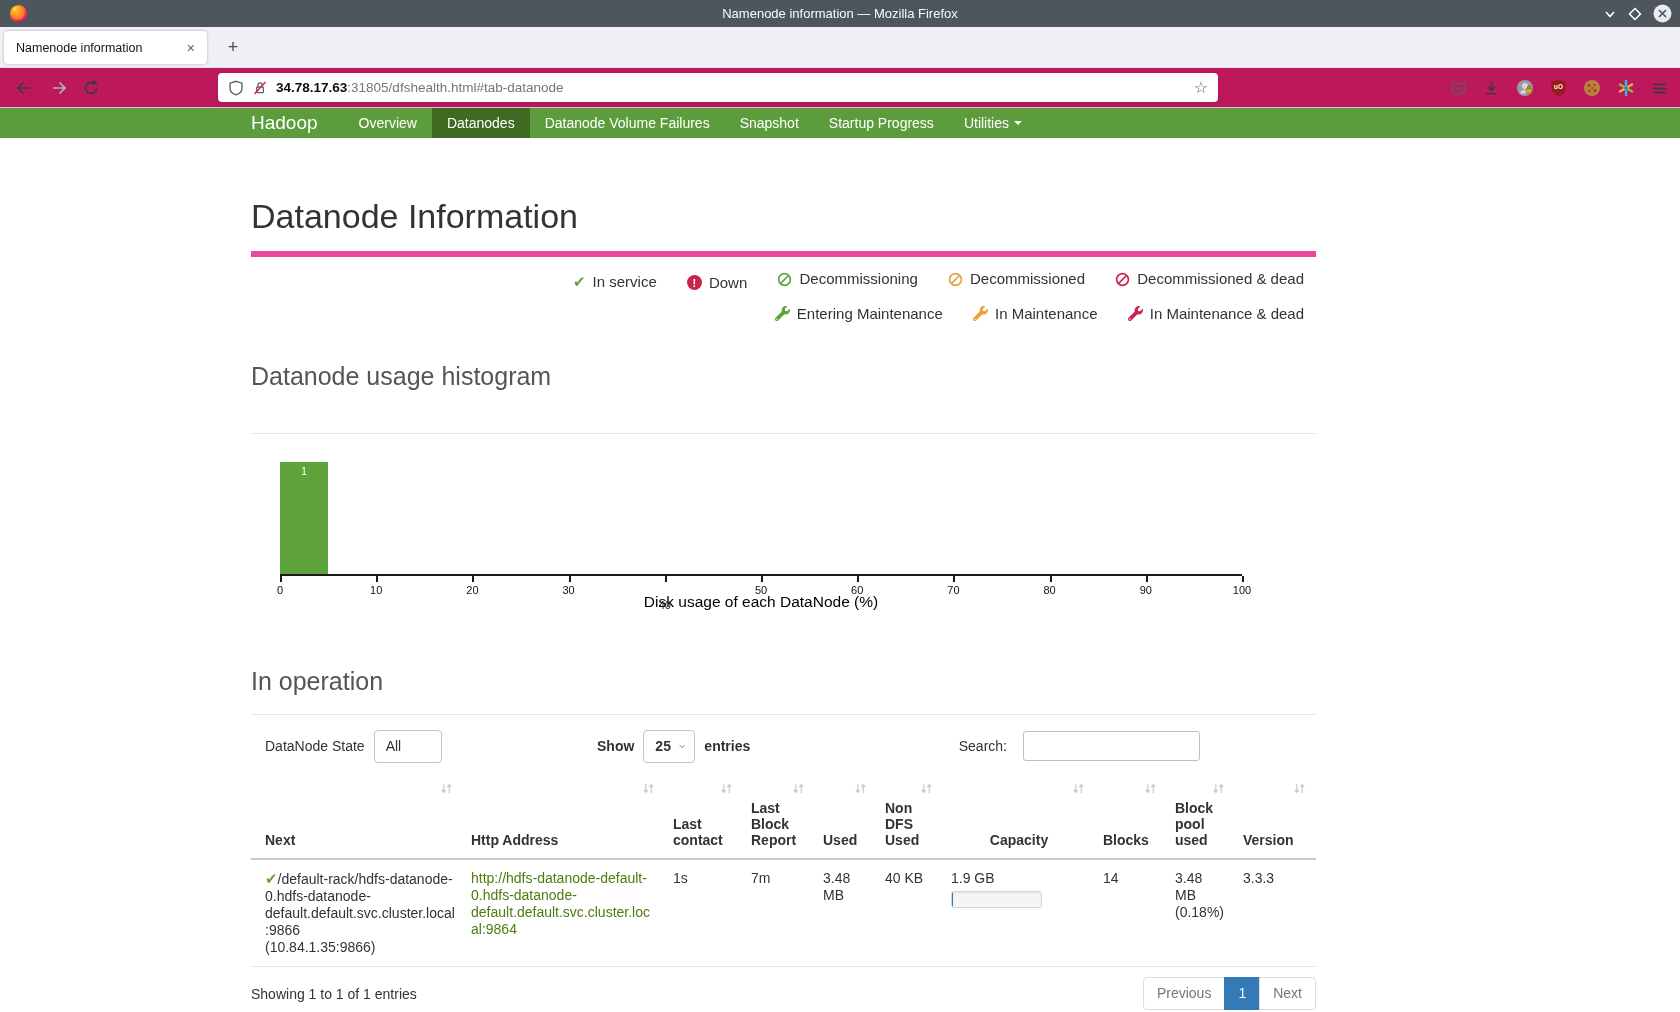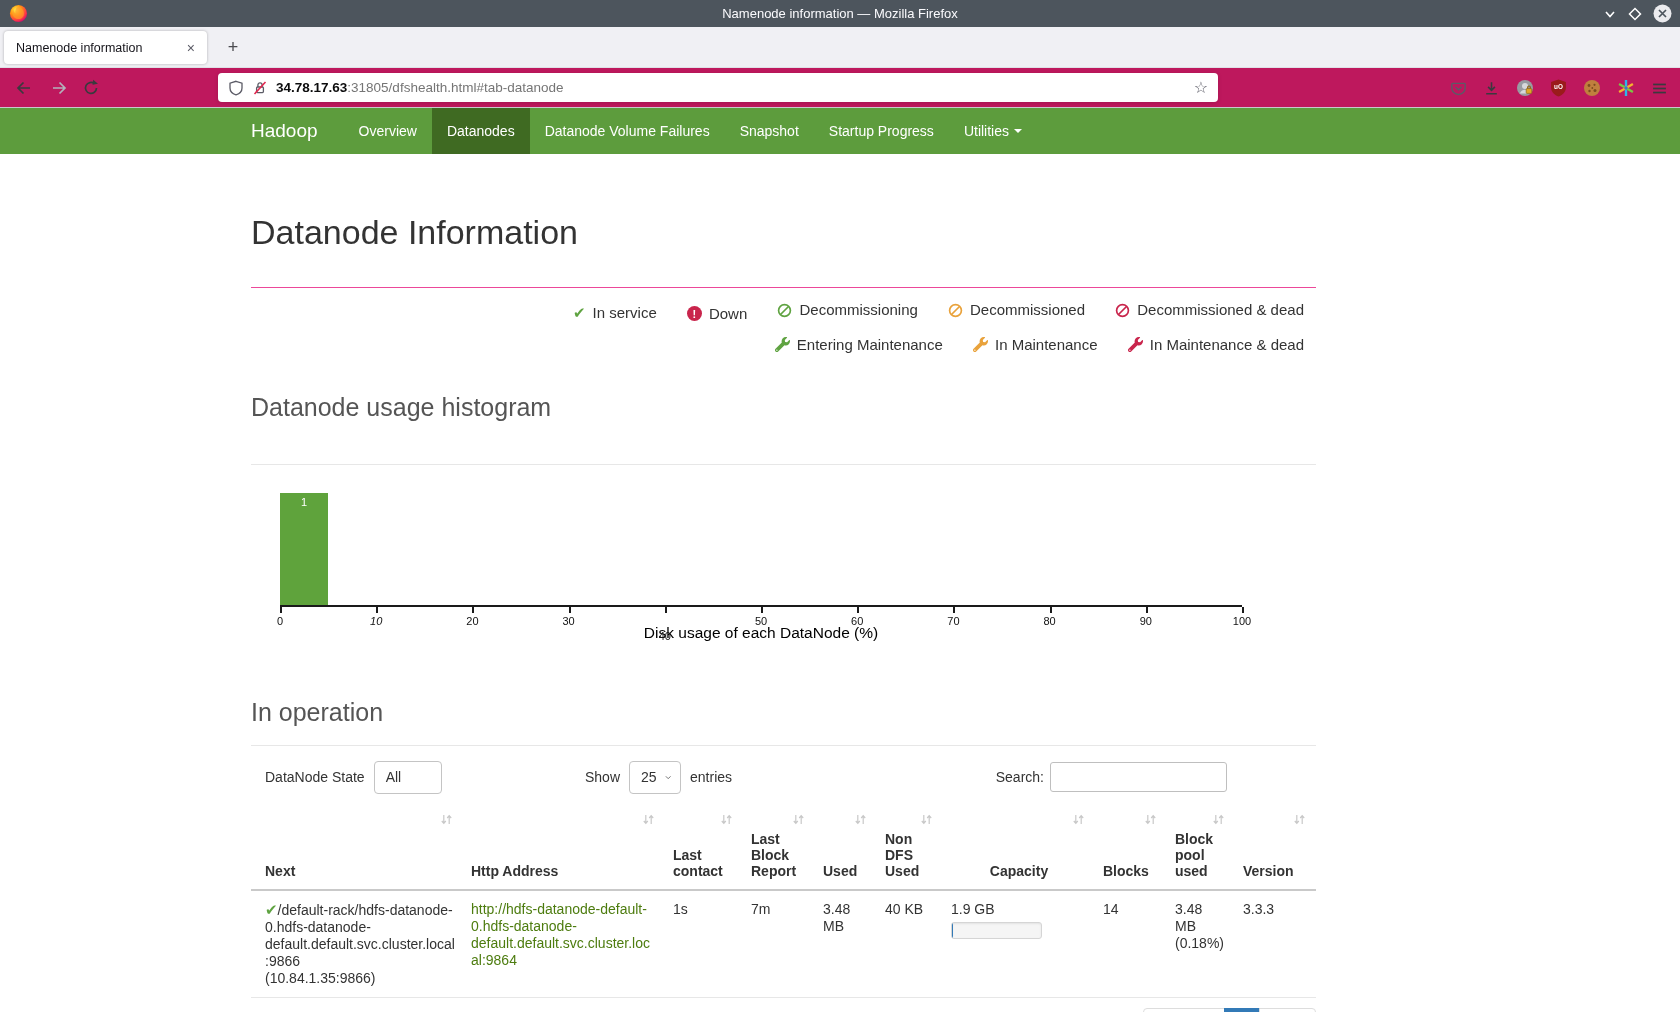--- a/index.html
+++ b/index.html
@@ -27,31 +27,31 @@
   .urlbar { position:absolute; left:218px; top:5px; width:1000px; height:29px; background:#fff;
             border-radius:4px; box-shadow:0 1px 4px rgba(0,0,0,.15); display:flex; align-items:center;
             padding:0 10px; gap:8px; }
   .url-text { font-size:13.5px; color:#0c0c0d; white-space:nowrap; }
   .url-text .host { font-weight:700; color:#0c0c0d; }
   .url-text .rest { color:#757575; font-weight:400; }
   .url-star { margin-left:auto; font-size:16px; color:#5b5b66; }
   .right-icons { position:absolute; right:12px; top:0; height:40px; display:flex; align-items:center; gap:16px; }
 
   
-  .navbar { height:46px; background:#5d9c3d; }
+  .navbar { height:30px; background:#5d9c3d; }
   .navbar-inner { margin-left:251px; height:100%; display:flex; align-items:stretch; }
   .brand { color:#fff; font-size:19px; display:flex; align-items:center; margin-right:26px; }
   .nav-item { color:#fff; font-size:14px; display:flex; align-items:center; padding:0 15px; text-decoration:none; }
   .nav-item.active { background:#3f6a22; }
   .caret { display:inline-block; width:0; height:0; border-left:4px solid transparent;
            border-right:4px solid transparent; border-top:4px solid #fff; margin-left:5px; }
 
   
   .content { margin-left:251px; width:1065px; color:#333; font-size:14px; }
-  .page-header-1 { border-bottom:1px solid #ec4899; padding-bottom:36px; }
+  .page-header-1 { border-bottom:6px solid #ec4899; padding-bottom:16px; }
   .page-title { font-size:34px; font-weight:500; color:#333; margin-top:59px; line-height:38px; }
   .section-header { border-bottom:1px solid #e7e7e7; }
   .hist-header { margin-top:36px; padding-bottom:42px; }
   .op-header { margin-top:57px; padding-bottom:18px; }
   .section-title { font-size:25px; font-weight:400; color:#555; line-height:30px; }
 
   .legend { margin-top:13px; text-align:right; padding-right:12px; font-size:15px; color:#333; }
   .legend-row { margin-bottom:13px; line-height:18px; }
   .legend-item { display:inline-flex; align-items:center; gap:7px; margin-left:26px; }
   .ico-check { color:#5fa341; font-size:15px; }
@@ -64,22 +64,22 @@
   .tick { position:absolute; top:142px; width:2px; height:6px; background:#1a1a1a; }
   .tick-label { position:absolute; top:150px; transform:translateX(-50%); font-size:11px; color:#111; }
   .bar { position:absolute; text-align:center; color:#fff; font-size:11px; padding-top:3px; }
   .caption { position:absolute; left:29px; width:962px; top:159px; text-align:center;
              font-size:15.5px; color:#000; }
 
   
   .controls { position:relative; height:36px; margin-top:13px; }
   .ctl { position:absolute; display:flex; align-items:center; gap:9px; height:36px; }
   .ctl-state { left:14px; }
-  .ctl-show { left:334px; }
-  .ctl-search { right:89px; gap:6px; }
+  .ctl-show { left:346px;font-weight:bold; }
+  .ctl-search { right:116px; gap:16px; }
   .fselect { display:inline-flex; align-items:center; justify-content:space-between; gap:8px;
              border:1px solid #c4c4c4; border-radius:4px; background:#fff; height:33px;
              padding:0 9px 0 11px; font-size:14px; color:#333; }
   .sel-all { width:68px;gap:36px; }
   .sel-25 { width:52px; }
   .search-input { width:177px; height:30px; border:1px solid #bfbfbf; border-radius:3px;
                   padding:0 8px; font-size:14px; font-family:"Liberation Sans",sans-serif; }
 
   
   table.dn { width:100%; border-collapse:collapse; table-layout:fixed; margin-top:12px; }
@@ -300,21 +300,21 @@
   <div class="section-header hist-header">
     <h2 class="section-title">Datanode usage histogram</h2>
   </div>
 
   <div class="chart">
     <div class="axis-line"></div>
     <div class="caption">Disk usage of each DataNode (%)</div>
   <div class="tick" style="left: 29px;"></div>
       <div class="tick-label" style="left: 29px;">0</div>
       <div class="tick" style="left: 125.2px;"></div>
-      <div class="tick-label" style="left: 125.2px; font-style: italic;">10</div>
+      <div class="tick-label" style="left: 125.2px;">10</div>
       <div class="tick" style="left: 221.4px;"></div>
       <div class="tick-label" style="left: 221.4px;">20</div>
       <div class="tick" style="left: 317.6px;"></div>
       <div class="tick-label" style="left: 317.6px;">30</div>
       <div class="tick" style="left: 413.8px;"></div>
       <div class="tick-label" style="left: 413.8px; margin-top: 15px;">40</div>
       <div class="tick" style="left: 510px;"></div>
       <div class="tick-label" style="left: 510px;">50</div>
       <div class="tick" style="left: 606.2px;"></div>
       <div class="tick-label" style="left: 606.2px;">60</div>

